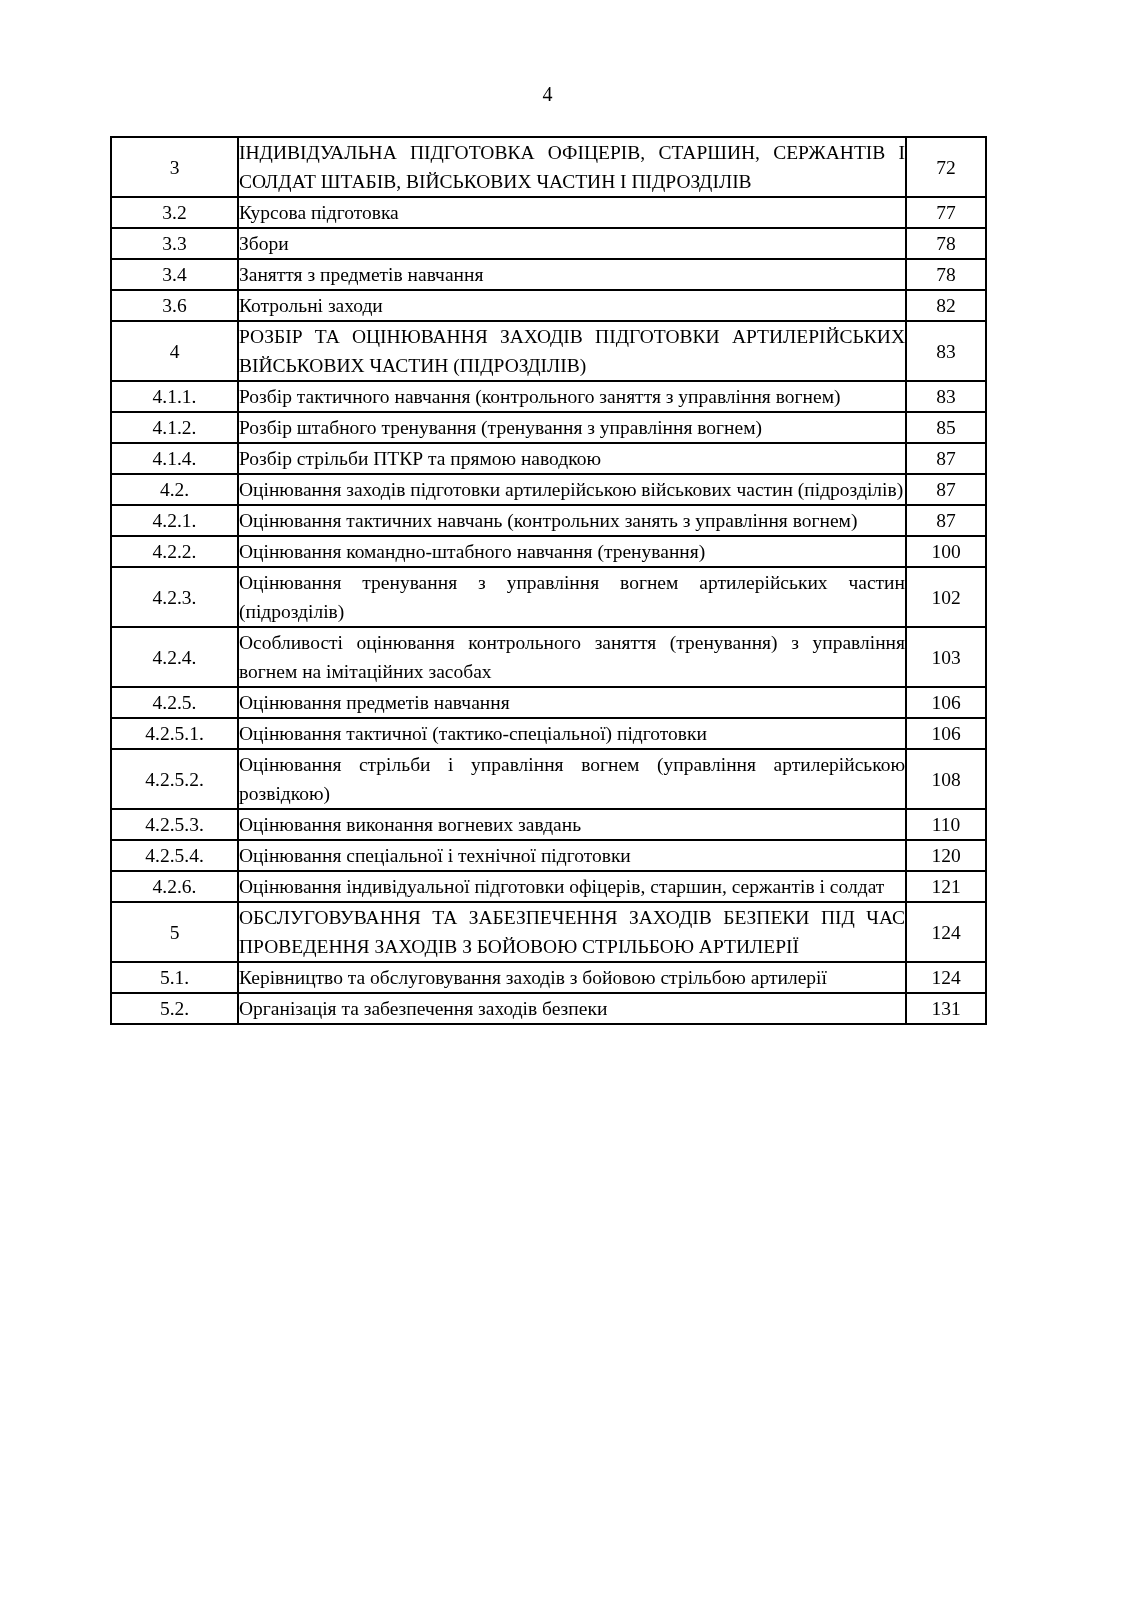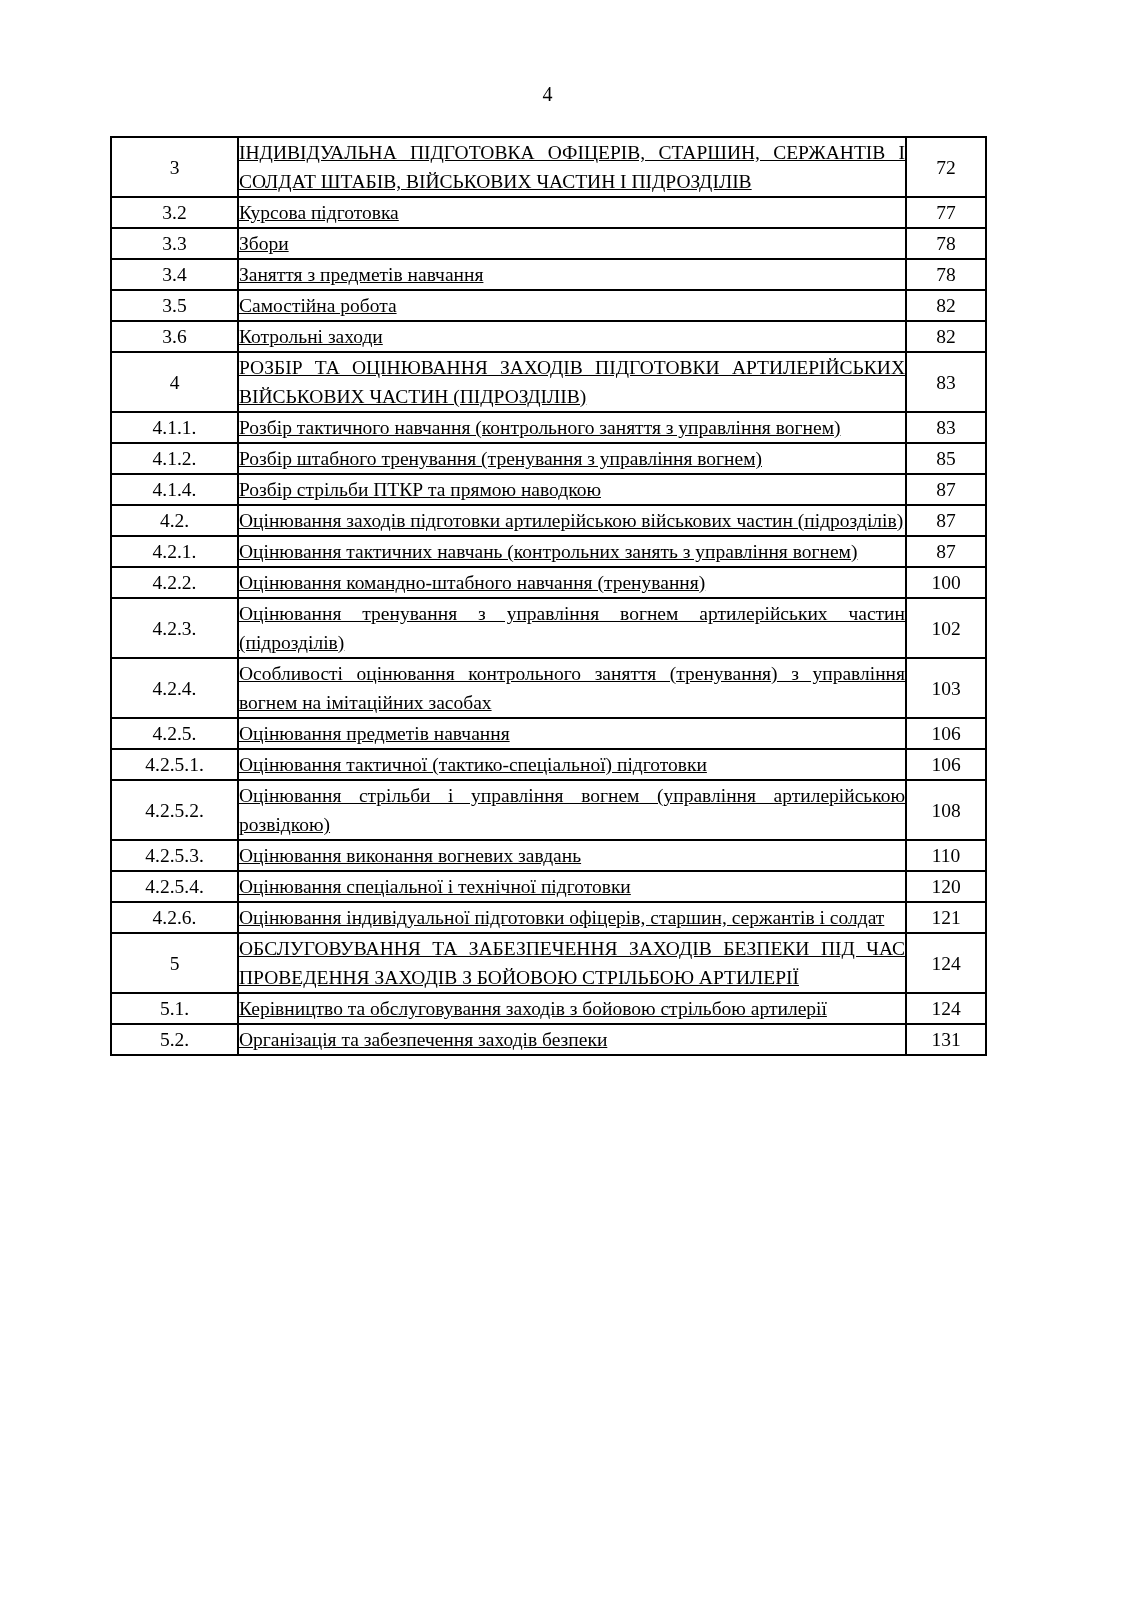--- a/index.html
+++ b/index.html
@@ -36,21 +36,20 @@
     padding: 0;
   }
   td.col-num {
     width: 127px;
     text-align: center;
   }
   td.col-title {
     width: 668px;
     text-align: justify;
     padding: 0 8px 0 9px;
-    text-decoration: underline;
   }
   td.col-page {
     width: 80px;
     text-align: center;
   }
 </style>
 </head>
 <body>
 
 <div class="page">
@@ -70,25 +69,20 @@
   </tr>
         <tr>
     <td class="col-num">3.3</td>
     <td class="col-title">Збори</td>
     <td class="col-page">78</td>
   </tr>
         <tr>
     <td class="col-num">3.4</td>
     <td class="col-title">Заняття з предметів навчання</td>
     <td class="col-page">78</td>
-  </tr>
-        <tr>
-    <td class="col-num">3.5</td>
-    <td class="col-title">Самостійна робота</td>
-    <td class="col-page">82</td>
   </tr>
         <tr>
     <td class="col-num">3.6</td>
     <td class="col-title">Котрольні заходи</td>
     <td class="col-page">82</td>
   </tr>
         <tr>
     <td class="col-num">4</td>
     <td class="col-title">РОЗБІР ТА ОЦІНЮВАННЯ ЗАХОДІВ ПІДГОТОВКИ АРТИЛЕРІЙСЬКИХ ВІЙСЬКОВИХ ЧАСТИН (ПІДРОЗДІЛІВ)</td>
     <td class="col-page">83</td>

